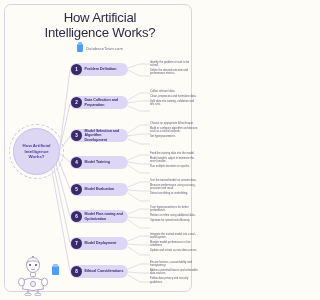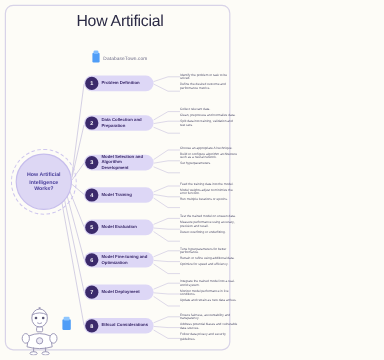--- a/index.html
+++ b/index.html
@@ -104,20 +104,21 @@
     width:4.6px;height:3px;border-radius:1px;background:#8ec6ff;
   }
 </style>
 </head>
 <body>
 
 <div class="frame"></div>
 
 <div class="title">
   <div>How Artificial</div>
+  <div>Intelligence Works?</div>
 </div>
 
 <div class="brandrow">
   <span class="brandmark"></span>
   <span class="brandtext">DatabaseTown.com</span>
 </div>
 
 <svg class="wires">
   <g stroke="#b9b2d6" stroke-width="0.5" fill="none">
     <path d="M60 146 L70 70"></path>

